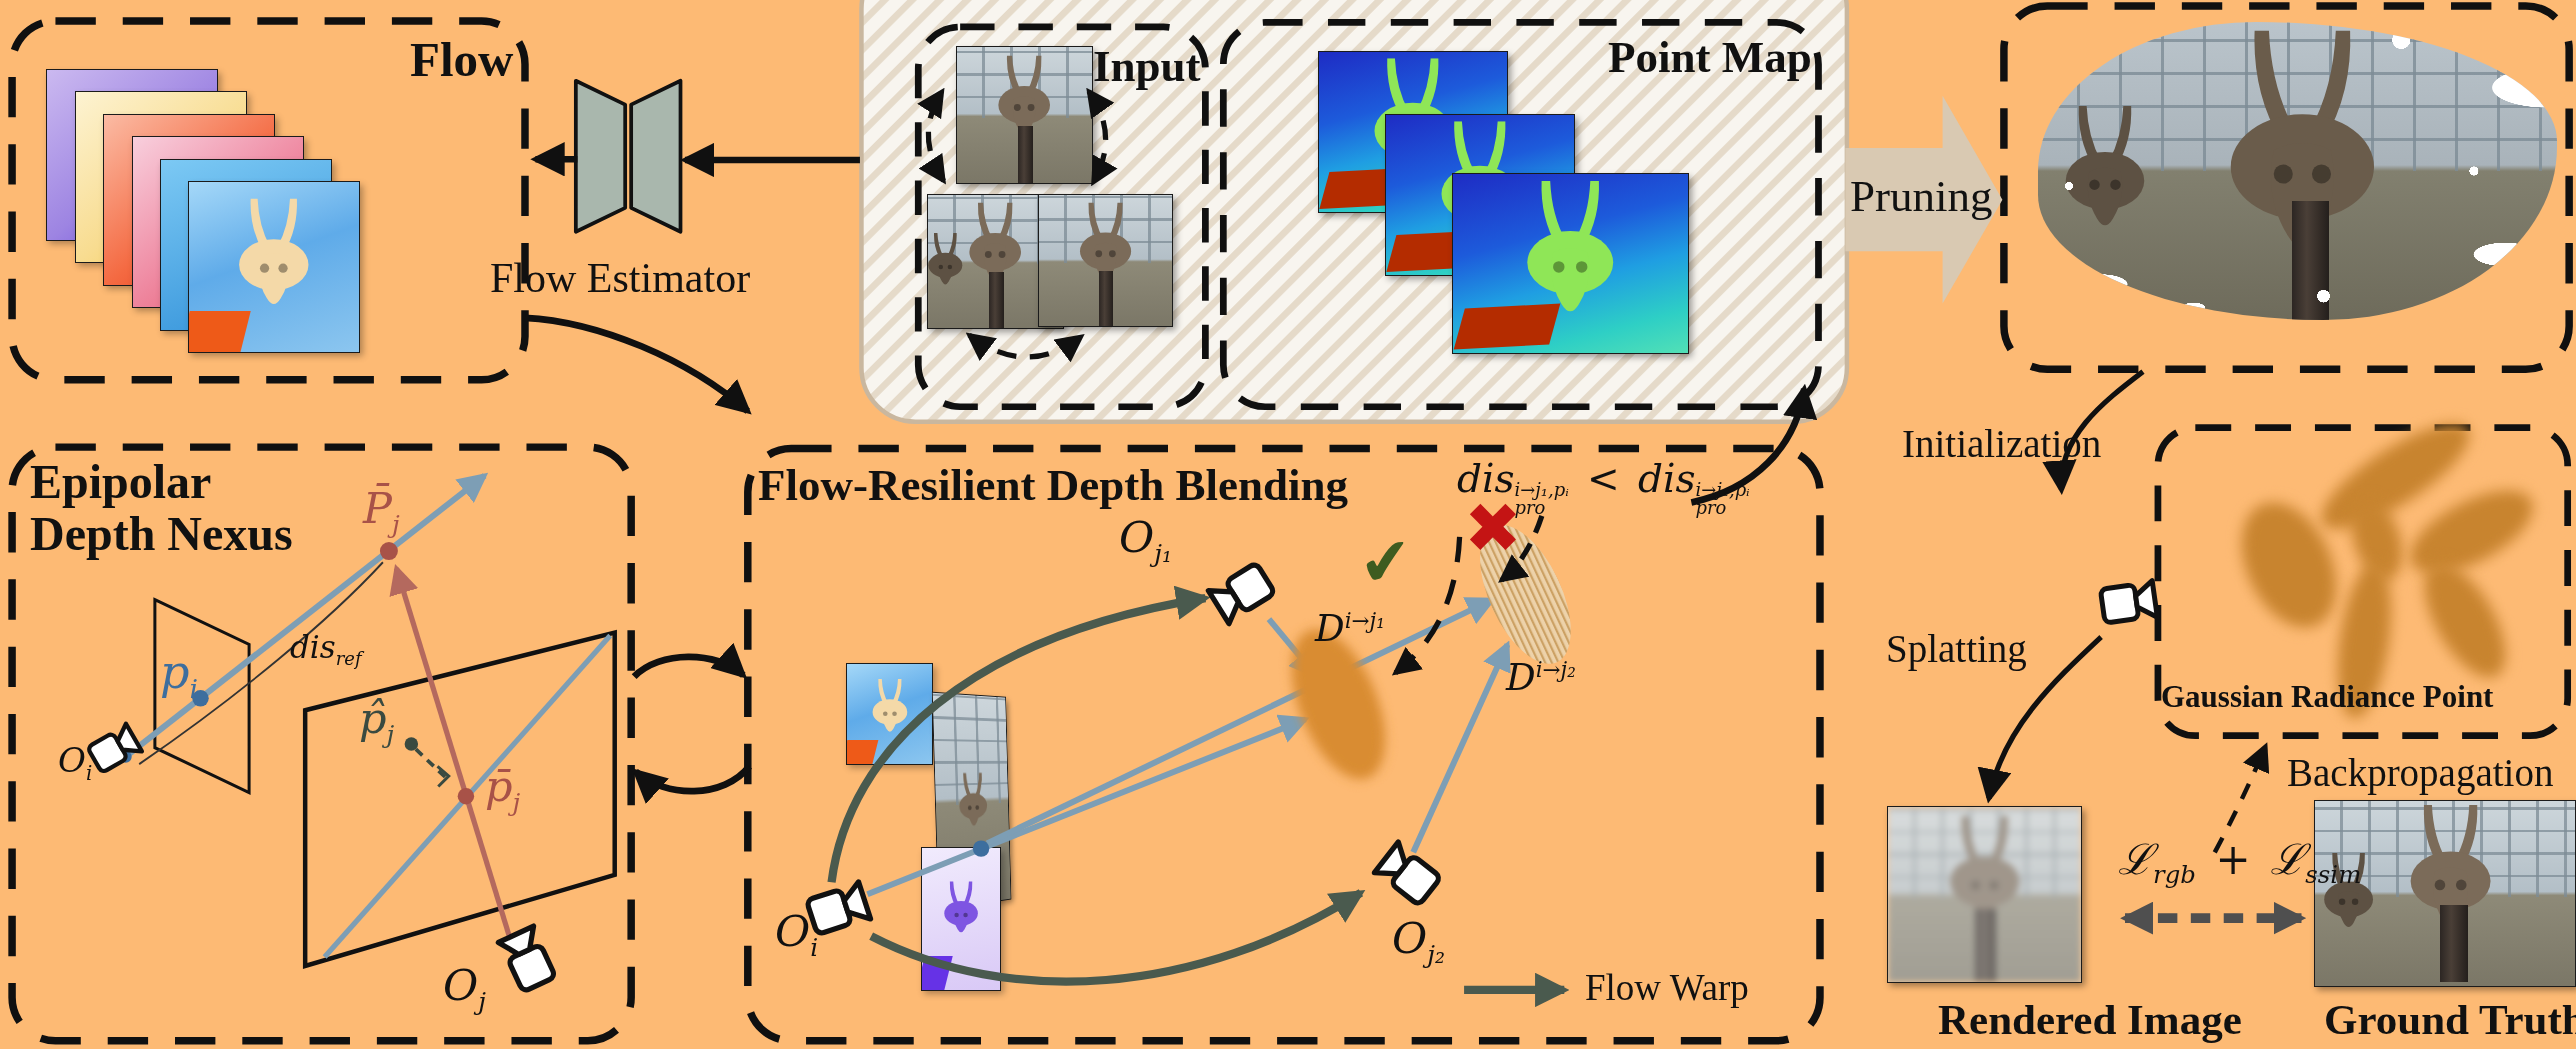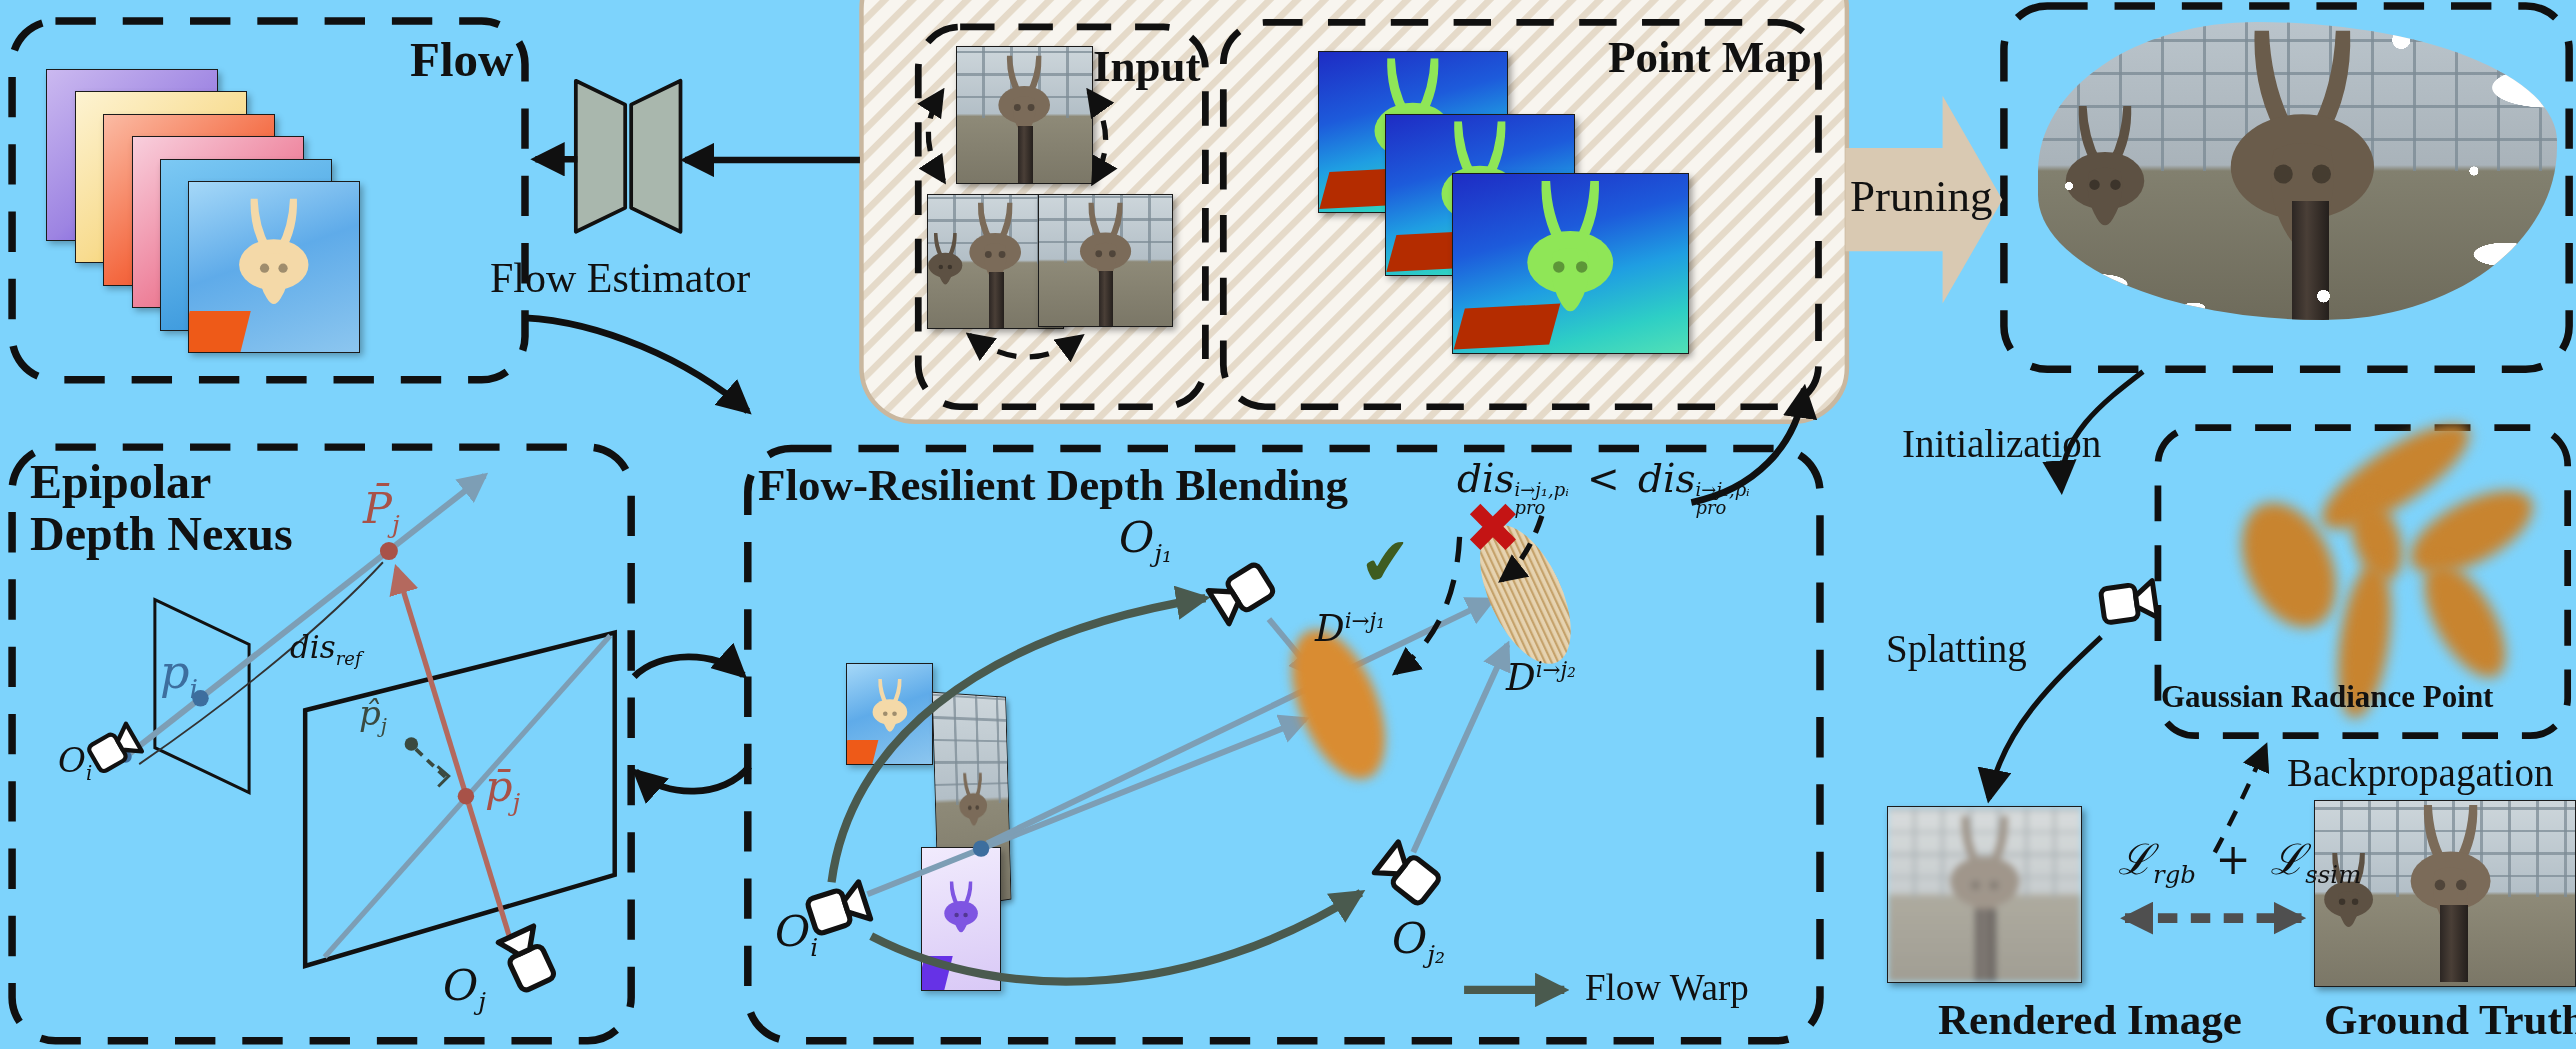--- a/index.html
+++ b/index.html
@@ -1,16 +1,16 @@
 <!DOCTYPE html>
 <html style="font-size:12px"><head>
 <meta charset="utf-8">
 <style>
   html,body{margin:0;padding:0;background:#ffffff;}
-  #canvas{position:relative;width:2576px;height:1049px;background:#7dd3fc;overflow:hidden;
+  #canvas{position:relative;width:2576px;height:1049px;background:#fdba74;overflow:hidden;
           font-family:"Liberation Serif","DejaVu Serif",serif;color:#111;}
   svg.layer{position:absolute;left:0;top:0;width:2576px;height:1049px;}
   .imgs,.labels{position:absolute;left:0;top:0;width:2576px;height:1049px;}
   .labels{pointer-events:none;}
 
   
   .label{position:absolute;white-space:nowrap;line-height:1.08;}
   .bold{font-weight:700;}
   .center{text-align:left;}
   .math,.mi{font-style:italic;font-family:"DejaVu Serif","Liberation Serif",serif;}
@@ -348,21 +348,21 @@
     </div>
     <div class="label math" style="left:160px;top:648px;font-size:46px;color:#3d6e9e">
       <span class="mi">p</span><sub class="sb">i</sub>
     </div>
     <div class="label math" style="left:363px;top:485px;font-size:43px;color:#a85248">
       <span class="mi">P̄</span><sub class="sb">j</sub>
     </div>
     <div class="label math" style="left:485px;top:763px;font-size:43px;color:#a85248">
       <span class="mi">p̄</span><sub class="sb">j</sub>
     </div>
-    <div class="label math" style="left:359px;top:695px;font-size:34px;color:#3a4a40">
+    <div class="label math" style="left:359px;top:695px;font-size:43px;color:#3a4a40">
       <span class="mi">p̂</span><sub class="sb">j</sub>
     </div>
     <div class="label math" style="left:58px;top:742px;font-size:34px">
       <span class="mi">O</span><sub class="sb">i</sub>
     </div>
     <div class="label math" style="left:443px;top:962px;font-size:43px">
       <span class="mi">O</span><sub class="sb">j</sub>
     </div>
     <div class="label math" style="left:290px;top:631px;font-size:31px">
       <span class="mi">dis</span><sub class="sb">ref</sub>

